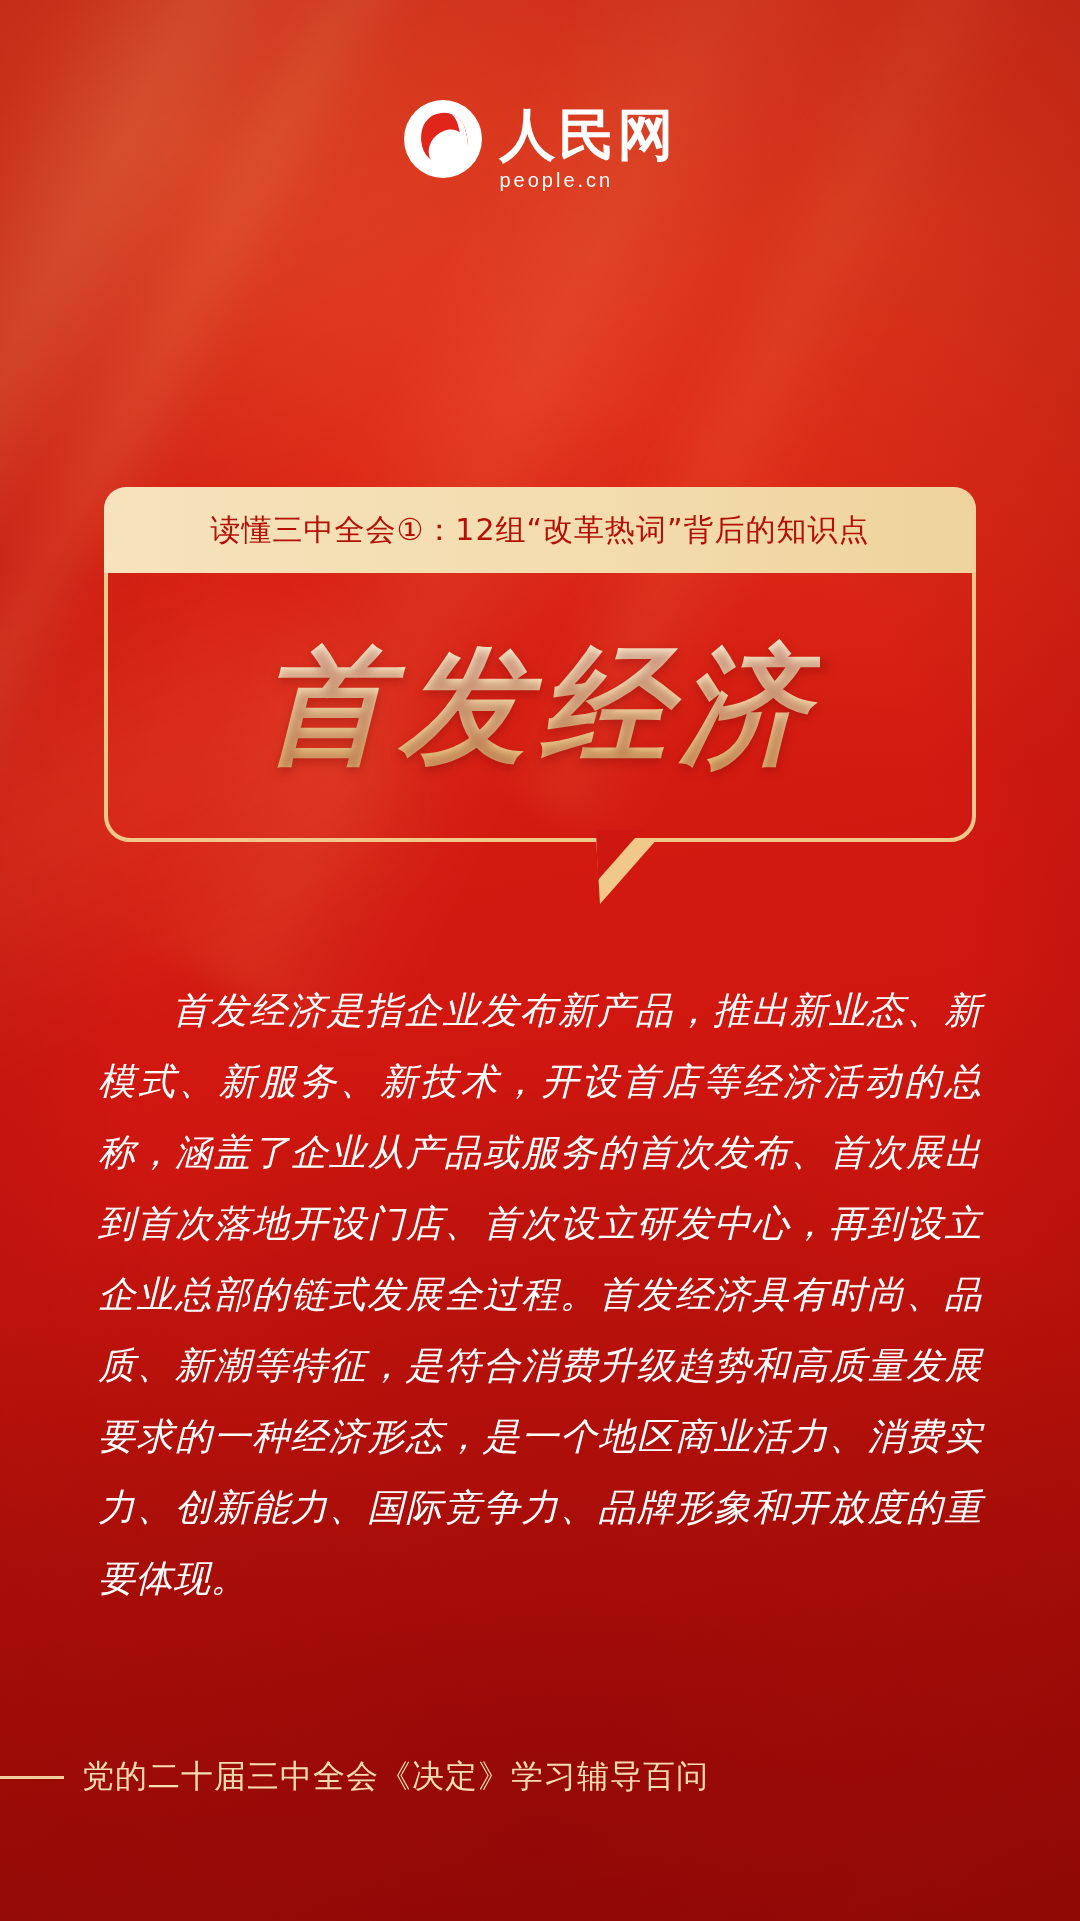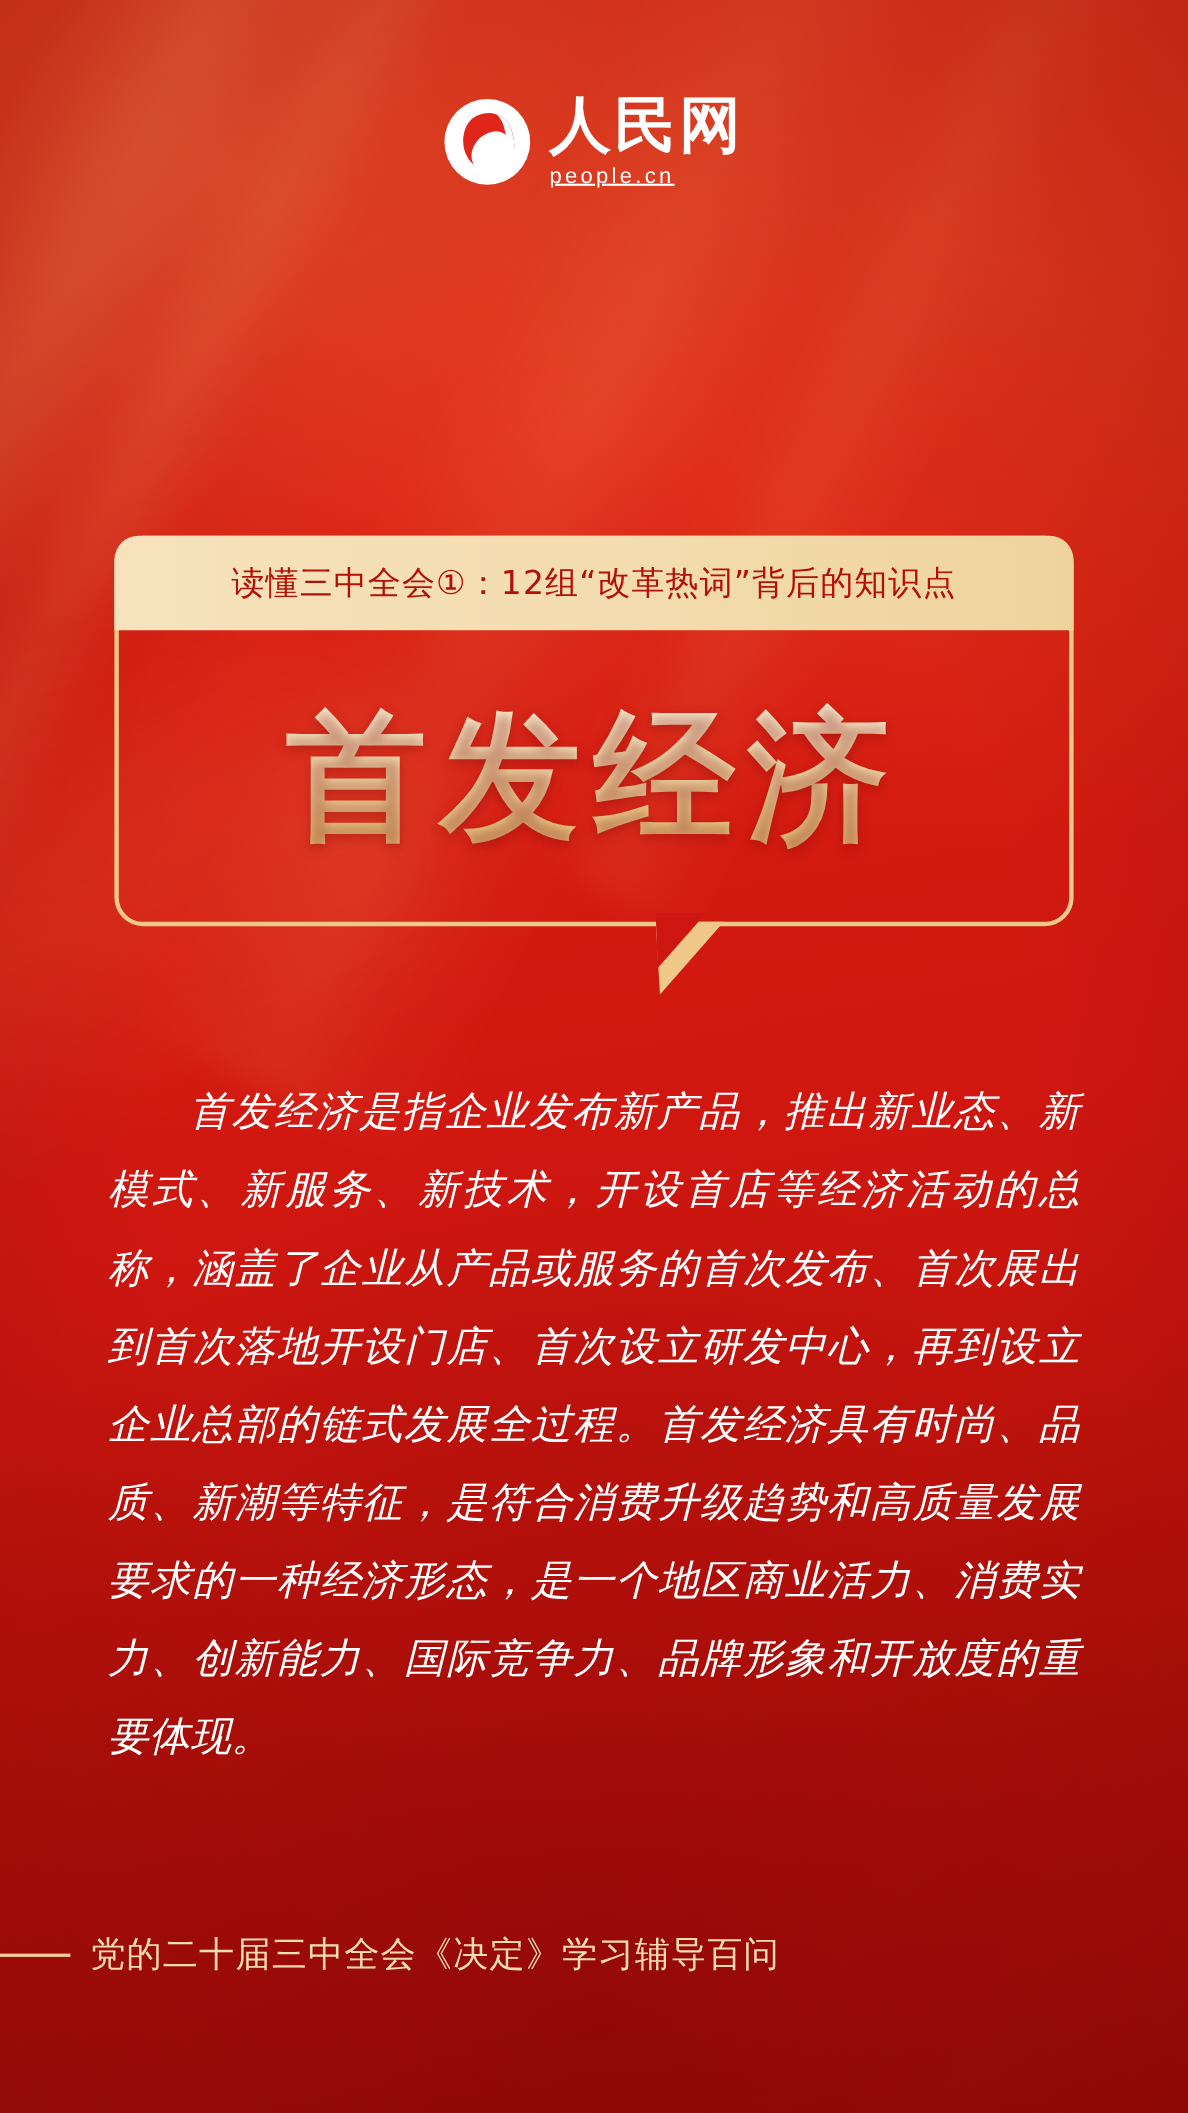--- a/index.html
+++ b/index.html
@@ -81,27 +81,27 @@
     transform: rotate(-10deg);
   }
   .logo-text { display: flex; flex-direction: column; align-items: flex-start; }
   .logo-cn {
     color: #ffffff;
     font-size: 56px;
     font-weight: bold;
     letter-spacing: 3px;
     line-height: 1.05;
     font-family: "DejaVu Sans", "Liberation Sans", sans-serif;
+    margin-top: 20px;
   }
   .logo-en {
     color: #ffffff;
     font-size: 20px;
     letter-spacing: 3px;
     margin-top: 4px;
-    text-decoration: underline;
   }
 
   
   .bubble {
     position: absolute;
     left: 104px;
     top: 487px;
     width: 872px;
     height: 355px;
     border: 4px solid #f0c98a;
@@ -164,20 +164,21 @@
     font-size: 128px;
     font-weight: bold;
     letter-spacing: 12px;
     background: linear-gradient(180deg, #fdf3df 0%, #f7e2b4 38%, #eccb89 72%, #e3b96c 100%);
     -webkit-background-clip: text;
     background-clip: text;
     color: transparent;
     text-shadow: 0 4px 10px rgba(120,10,5,0.35);
     font-family: "DejaVu Sans", "Liberation Sans", sans-serif;
     white-space: nowrap;
+    font-style: italic;
   }
 
   
   .body-copy {
     position: absolute;
     left: 98px;
     top: 975px;
     width: 884px;
     color: #ffffff;
     font-size: 37px;

